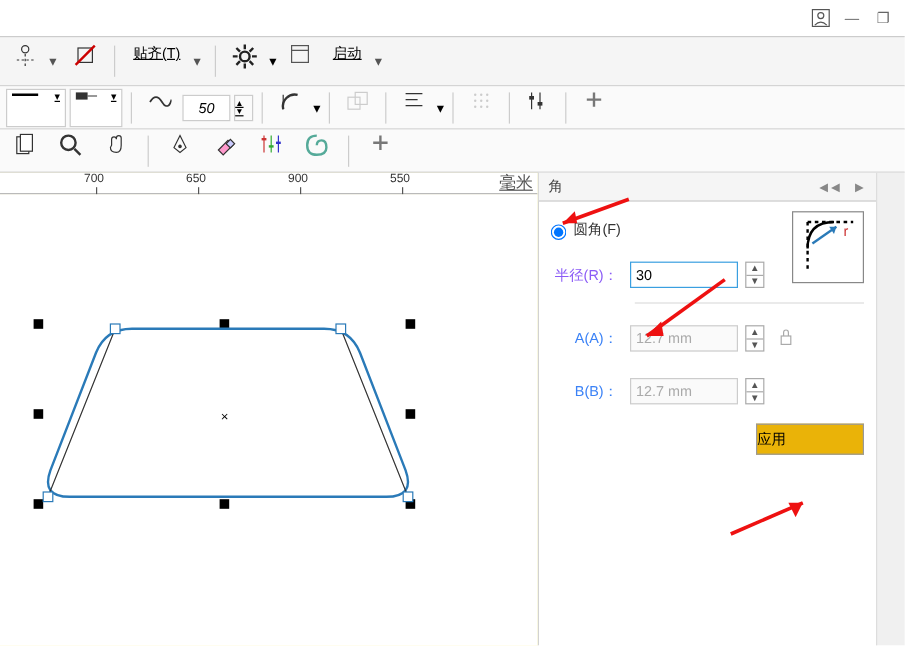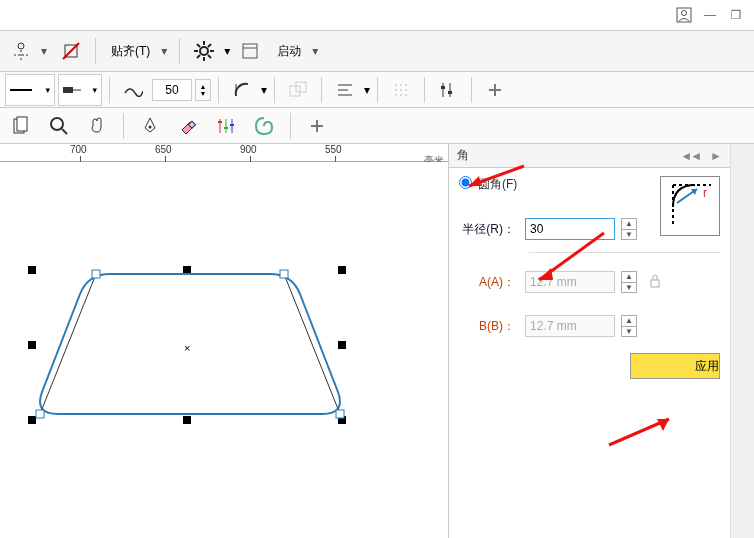--- a/index.html
+++ b/index.html
@@ -1,55 +1,55 @@
 <!DOCTYPE html>
 <html><head>
 <meta charset="utf-8">
 <style>
   * { box-sizing: border-box; margin: 0; padding: 0; font-family: "Microsoft YaHei", sans-serif; font-size: 12px; }
   body { width: 754px; height: 538px; background: #fff; overflow: hidden; position: relative; }
   .titlebar { height: 30px; background: #fff; display: flex; justify-content: flex-end; align-items: center; gap: 10px; padding-right: 10px; }
   .titlebar .tb-icon { width: 16px; height: 16px; display: flex; align-items: center; justify-content: center; color: #666; }
   .toolbar1 { height: 42px; border-top: 1px solid #ccc; border-bottom: 1px solid #ccc; display: flex; align-items: center; padding: 0 5px; gap: 4px; background: #f5f5f5; }
-  .tool-btn { width: 32px; height: 32px; display: flex; align-items: center; justify-content: center; border: 1px solid transparent; background: transparent; }
+  .tool-btn { width: 32px; height: 32px; display: flex; justify-content: center; border: 1px solid transparent; background: transparent; text-decoration: underline; }
   .tool-drop { display: flex; align-items: center; }
   .tool-drop .carret { width: 14px; display: flex; align-items: center; justify-content: center; color: #555; }
   .sep { width: 1px; height: 26px; background: #ccc; margin: 0 4px; }
   .toolbar2 { height: 36px; border-bottom: 1px solid #ccc; display: flex; align-items: center; padding: 0 5px; gap: 3px; background: #fafafa; }
-  .tb2-input { width: 40px; height: 22px; border: 1px solid #ccc; background: #fff; text-align: center; }
+  .tb2-input { width: 40px; height: 22px; border: 1px solid #ccc; background: #fff; text-align: center; font-style: italic; }
   .toolbar3 { height: 36px; border-bottom: 1px solid #ccc; display: flex; align-items: center; padding: 0 5px; gap: 6px; background: #fafafa; }
   .content { display: flex; height: calc(100% - 30px - 42px - 36px - 36px); }
   .canvas-area { flex: 1; position: relative; background: #fef9c3; overflow: hidden; text-align: right; }
   .ruler-h { height: 18px; background: #fff; border-bottom: 1px solid #aaa; position: relative; font-size: 10px; color: #333; }
   .ruler-h .tick { position: absolute; top: 0; height: 18px; }
   .ruler-h .tick .num { position: absolute; top: 0px; left: -10px; font-size: 10px; }
   .ruler-h .tick .line { position: absolute; bottom: 0; left: 0; width: 1px; height: 6px; background: #555; }
-  .ruler-unit { position: absolute; right: 4px; top: 10px; font-size: 10px; color: #555; text-decoration: underline; }
+  .ruler-unit { position: absolute; right: 4px; top: 0; font-size: 14px; color: #555; text-decoration: underline; }
   .canvas-body { position: absolute; left: 0; top: 18px; right: 0; bottom: 0; background: #fff; }
   .handle { position: absolute; width: 8px; height: 8px; background: #000; }
   .trap-svg { position: absolute; }
   .panel { width: 306px; border-left: 1px solid #c8c8c8; background: #fff; display: flex; }
   .panel-main { flex:1; display: flex; flex-direction: column; }
   .panel-side { width: 24px; border-left: 1px solid #ddd; background: #f0f0f0; }
   .panel-hdr { height: 24px; border-bottom: 1px solid #ccc; display: flex; align-items: center; padding: 0 8px; color: #444; background: #f5f5f5; justify-content: space-between; }
   .panel-body { padding: 8px 10px; position: relative; }
-  .radio-row { display: flex; align-items: flex-start; height: 24px; gap: 6px; color: #333; }
+  .radio-row { display: flex; align-items: flex-end; height: 24px; gap: 6px; color: #333; }
   .radio-row input { margin: 0; }
   .preview-box { position: absolute; right: 10px; top: 8px; width: 60px; height: 60px; border: 1px solid #888; background: #fff; display: flex; align-items: center; justify-content: center; }
   .field-row { display: flex; align-items: center; height: 30px; gap: 6px; margin-top: 14px; }
-  .field-row .lbl { width: 60px; text-align: right; color: #0f172a; padding-right: 4px;}
+  .field-row .lbl { width: 60px; text-align: right; color: #8b5cf6; padding-right: 4px;}
   .field-input { width: 90px; height: 22px; border: 1px solid #3a9fe0; text-align: left; padding: 0 4px; }
   .field-spinner { width: 16px; height: 22px; border: 1px solid #aaa; display: flex; flex-direction: column; }
   .field-spinner div { flex:1; display:flex; align-items:center; justify-content:center; font-size:8px; color:#555; border-bottom:1px solid #aaa; }
   .field-spinner div:last-child { border-bottom:none; }
   .group-label { margin-top: 6px; color: #333; padding-left: 10px; }
-  .field-row.disabled .lbl { color: #c2410c; }
+  .field-row.disabled .lbl { color: #3b82f6; }
   .field-row.disabled .field-input { border-color: #ccc; color: #aaa; }
   .hr { height:1px; background:#ddd; margin: 8px 0 4px 70px; }
-  .apply-btn { width: 90px; height: 26px; border: 1px solid #999; background: #fde047; display: flex; align-items: center; justify-content: flex-end; margin-left: auto; margin-top: 12px; }
+  .apply-btn { width: 90px; height: 26px; border: 1px solid #999; background: #eab308; display: flex; align-items: center; justify-content: flex-start; margin-left: auto; margin-top: 12px; }
   .arrow { position: absolute; pointer-events: none; }
   .lock-icon { color:#aaa; }
 </style>
 </head>
 <body>
 
 <div class="titlebar">
   <div class="tb-icon">
     <svg width="16" height="16" viewBox="0 0 16 16">
         <rect x="1" y="1" width="14" height="14" fill="none" stroke="#555"></rect>

